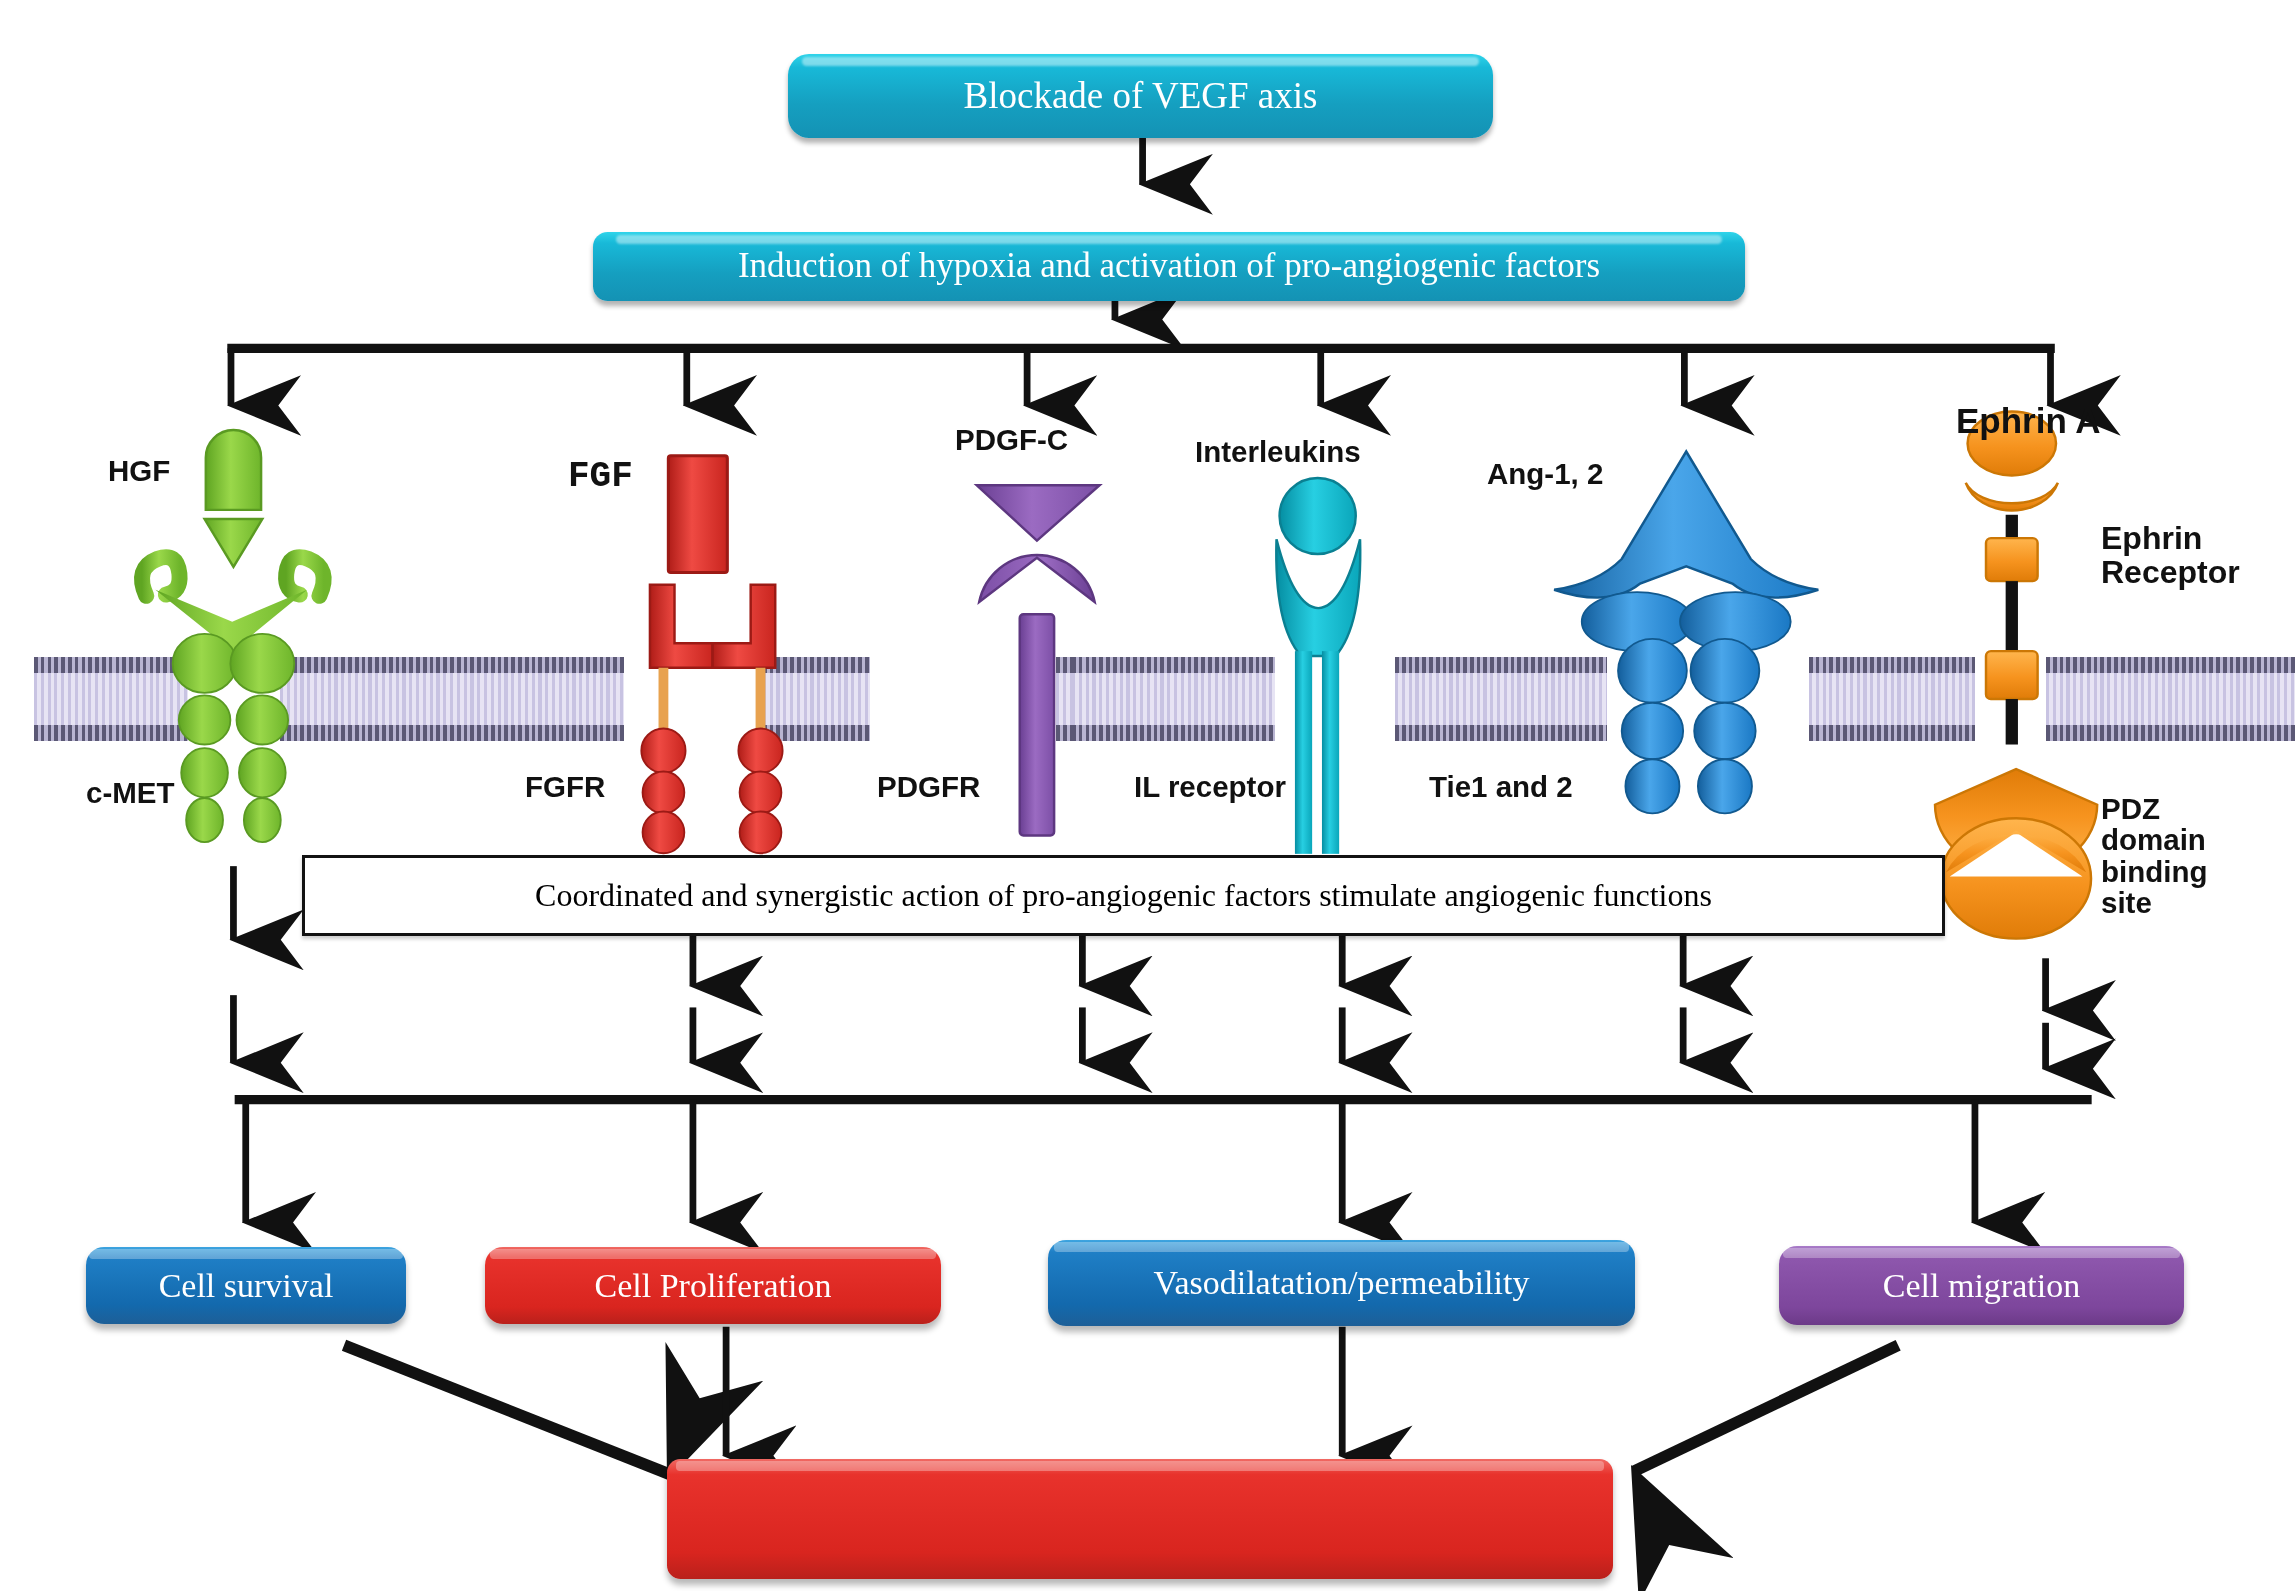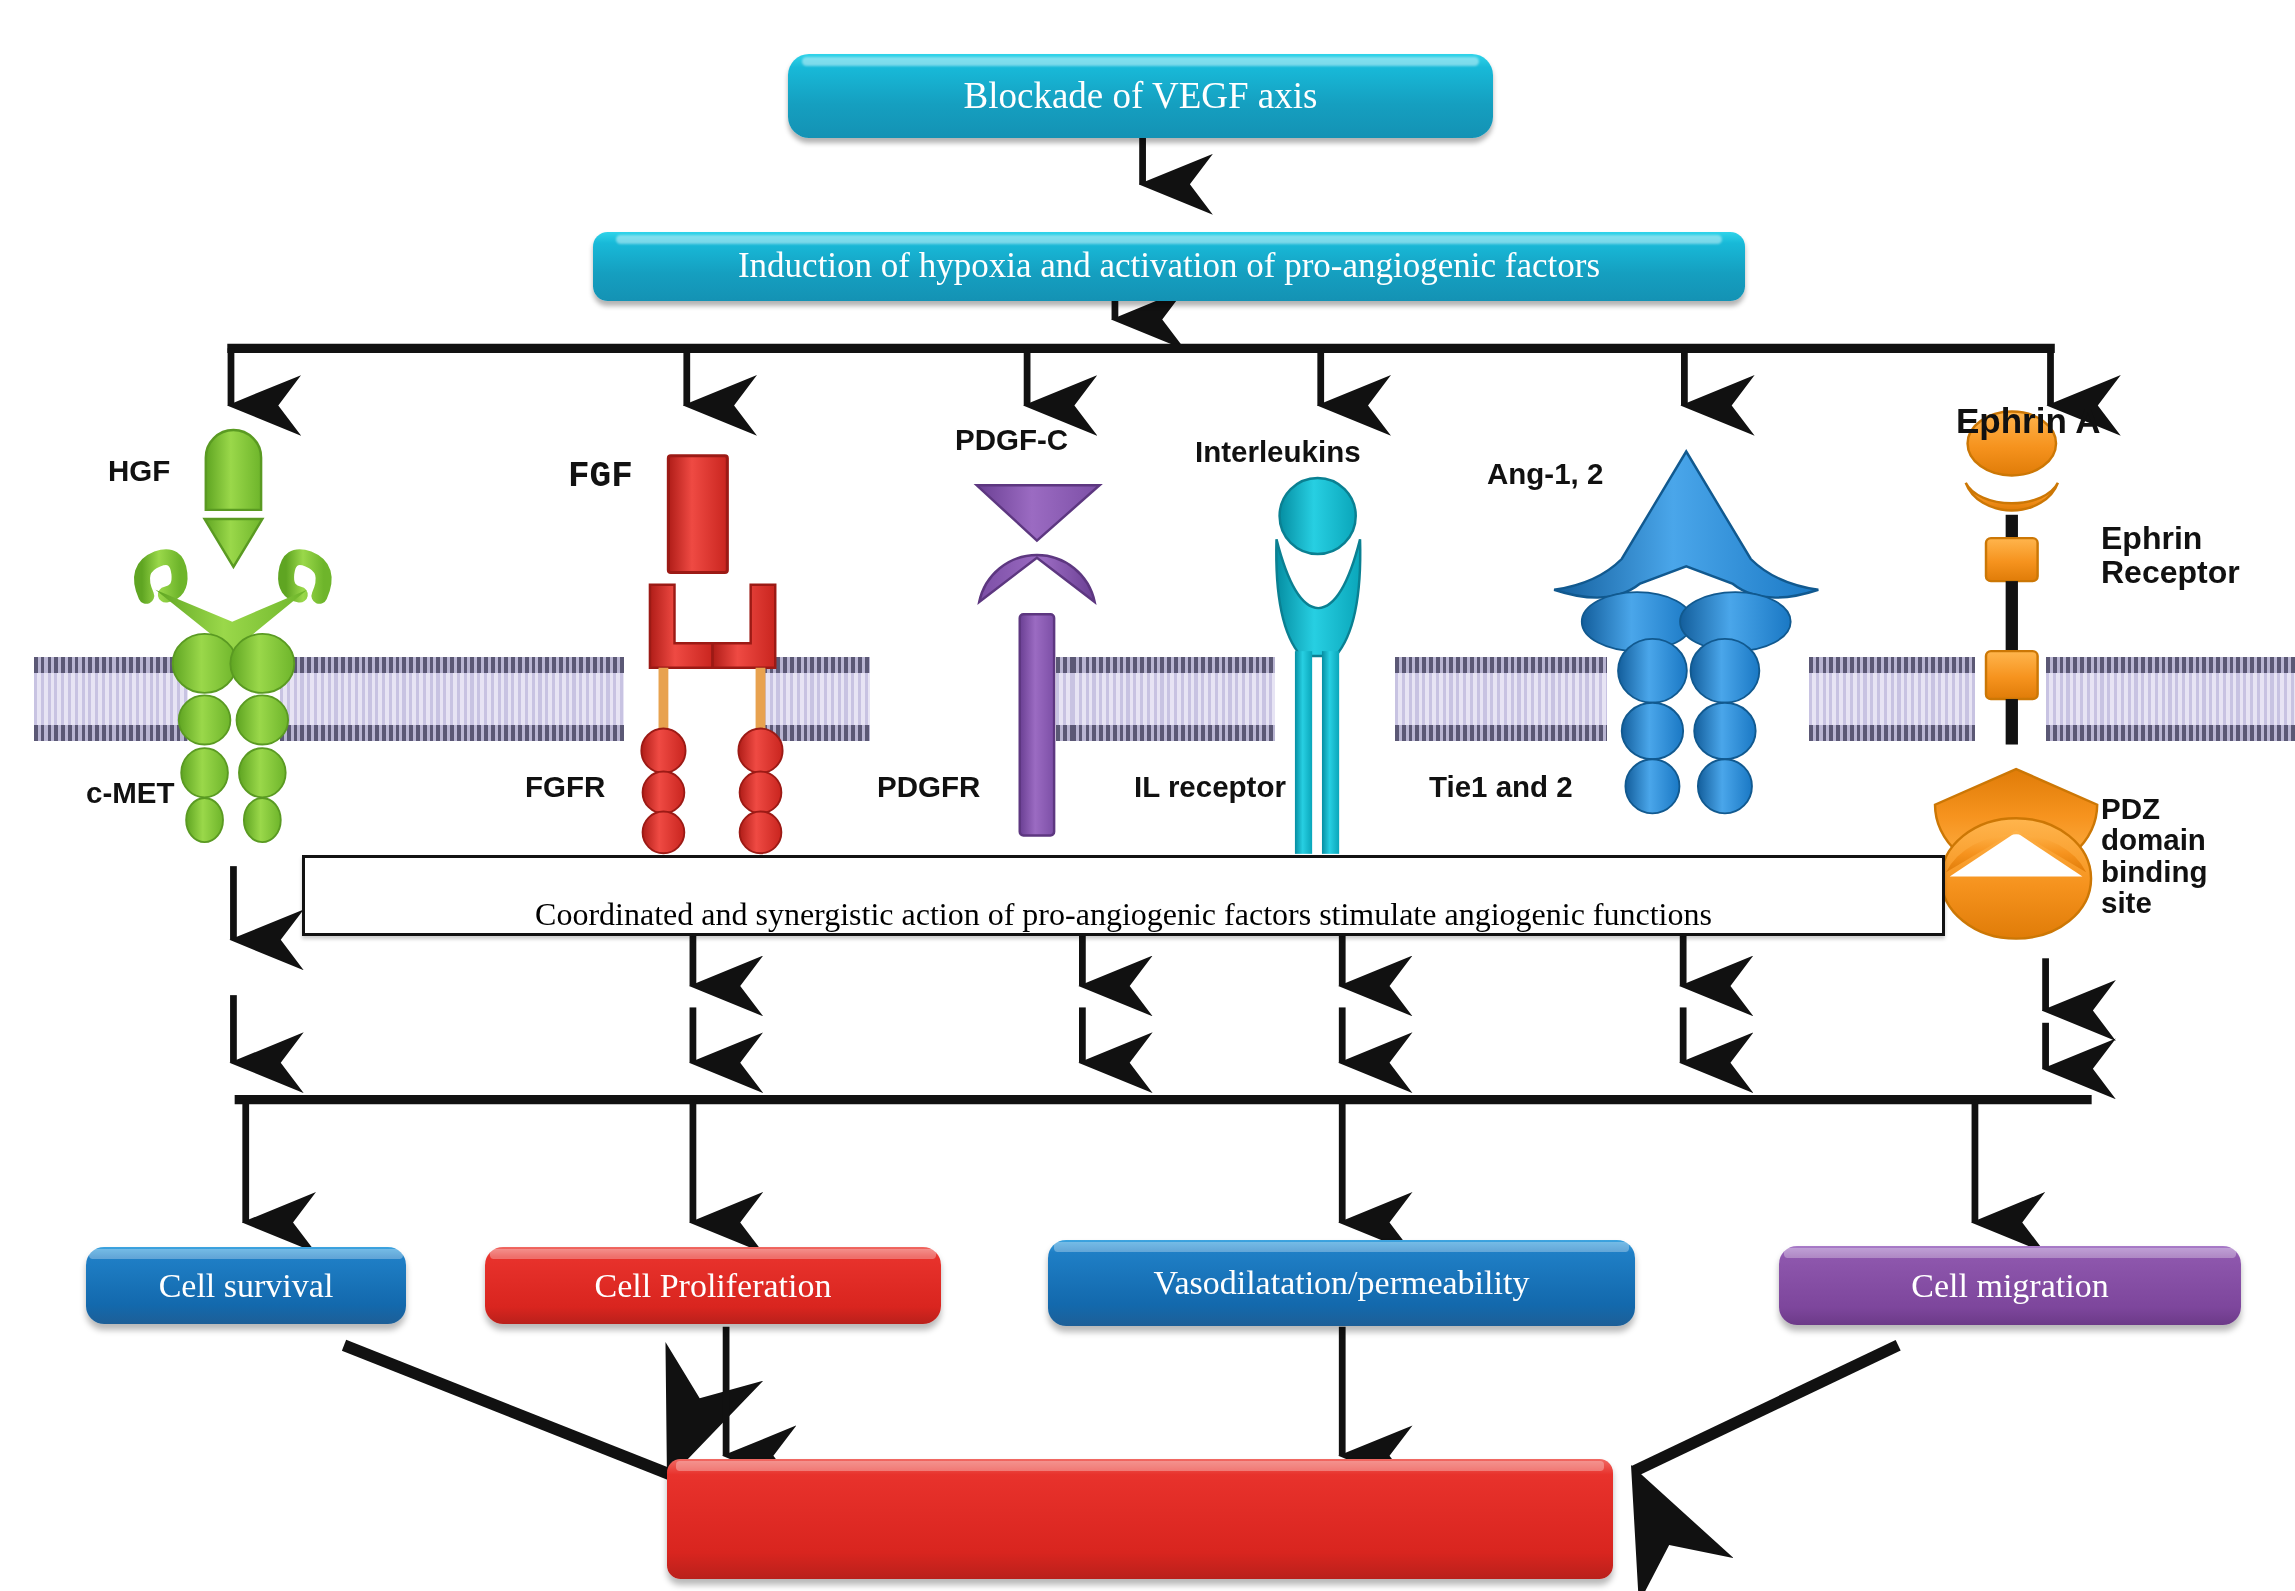--- a/index.html
+++ b/index.html
@@ -38,21 +38,21 @@
   }
   .obox.blue{background:linear-gradient(to bottom,#3ea5e0 0%,#1f7fc6 14%,#1369ad 75%,#1d5f97 100%);}
   .obox.red {background:linear-gradient(to bottom,#f06a64 0%,#e8322c 13%,#d9251f 78%,#b9201b 100%);}
   .obox.purple{background:linear-gradient(to bottom,#a97cc9 0%,#8e57ad 14%,#7d469c 78%,#6c3a88 100%);}
   .obox .tophl{position:absolute;left:1%;right:1%;top:1.8px;height:9.8px;border-radius:3.7px;
                background:rgba(255,255,255,.30);pointer-events:none;}
 
   
   .framebox{
     position:absolute;background:#ffffff;border:3.1px solid #121212;
-    display:flex;align-items:flex-end;justify-content:center;
+    display:flex;align-items:center;justify-content:center;
     font-family:"Liberation Serif",serif;color:#000;
     box-shadow:0 3.1px 3.7px rgba(0,0,0,.20);
   }
 
   
   .membrane{position:absolute;height:84px;overflow:hidden;background:#cdc9e6;}
   .membrane .core{position:absolute;left:0;right:0;top:16px;bottom:16px;
       background:repeating-linear-gradient(to right,#c8c3e2 0px,#c8c3e2 3.1px,#e7e4f4 3.1px,#e7e4f4 6.8px);}
   .membrane .headtop,.membrane .headbot{
       position:absolute;left:0;right:0;height:16px;
@@ -335,21 +335,21 @@
   <div class="obox red" style="left:485px;top:1247px;width:456px;height:77px;font-size:34px;">
     <span class="tophl"></span>
     <span>Cell Proliferation</span>
   </div>
 
   <div class="obox blue" style="left:1048px;top:1240px;width:587px;height:86px;font-size:34px;">
     <span class="tophl"></span>
     <span>Vasodilatation/permeability</span>
   </div>
 
-  <div class="obox purple" style="left:1779px;top:1246px;width:462px;height:79px;font-size:34px;">
+  <div class="obox purple" style="left:1779px;top:1246px;width:405px;height:79px;font-size:34px;">
     <span class="tophl"></span>
     <span>Cell  migration</span>
   </div>
 
   <div class="obox red" style="left:667px;top:1459px;width:946px;height:120px;font-size:47px;border-radius:13.5px;">
     <span class="tophl"></span>
   </div>
 
 </div>
 

